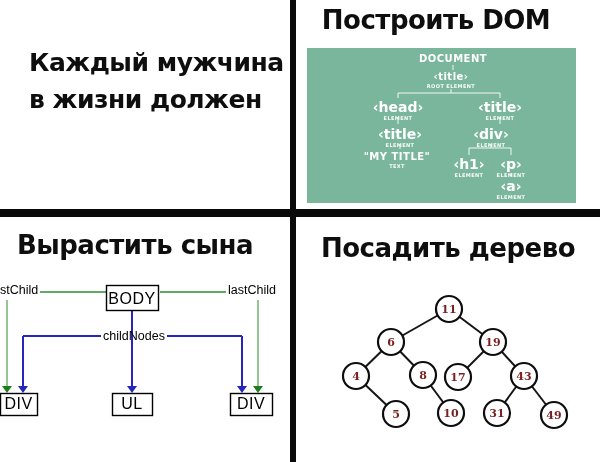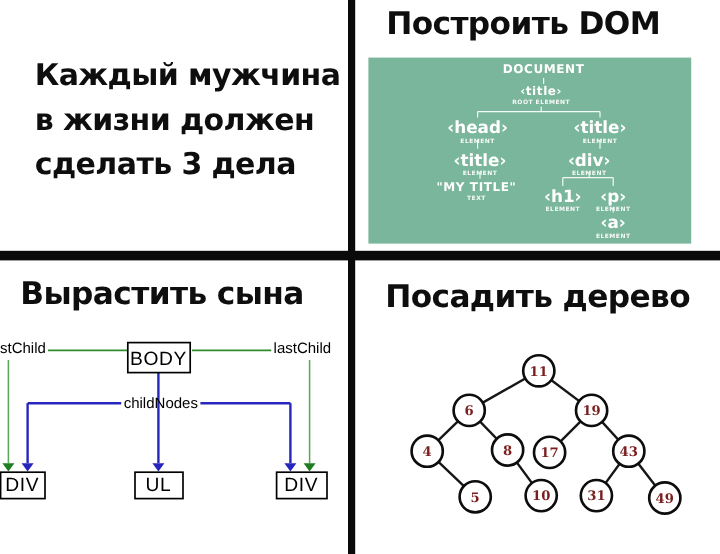--- a/index.html
+++ b/index.html
@@ -34,21 +34,20 @@
 </style>
 </head>
 <body>
 
 <div id="page">
 
   <div class="quad" id="q-tl">
     <div class="meme-text">
       <div>Каждый мужчина</div>
       <div>в жизни должен</div>
-      <div>сделать 3 дела</div>
     </div>
   </div>
 
   <div class="quad" id="q-tr">
     <div class="panel-title">Построить DOM</div>
     <div id="dom-rect" style="background: rgb(121, 182, 155);">
       <svg id="dom-svg" width="282" height="155">
           <line x1="146" y1="17" x2="146" y2="22" stroke="rgba(255,255,255,0.9)" stroke-width="1"></line>
           <line x1="144" y1="41" x2="144" y2="45" stroke="rgba(255,255,255,0.9)" stroke-width="1"></line>
           <line x1="91" y1="45" x2="193" y2="45" stroke="rgba(255,255,255,0.9)" stroke-width="1"></line>

